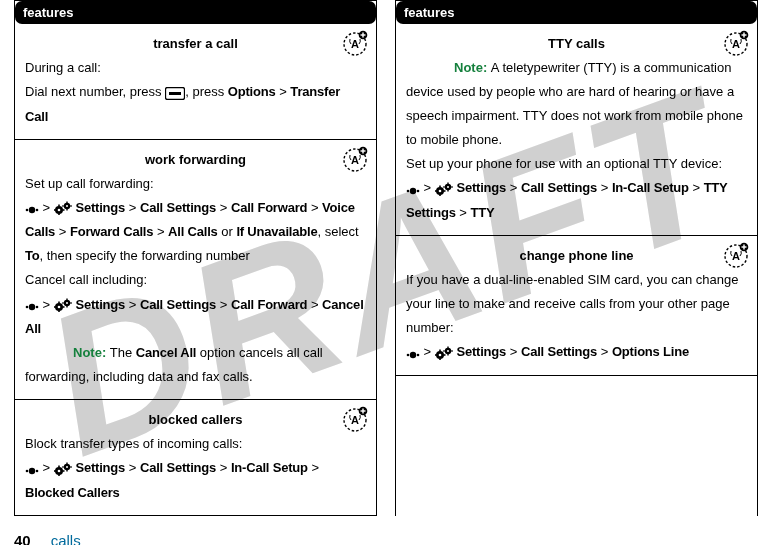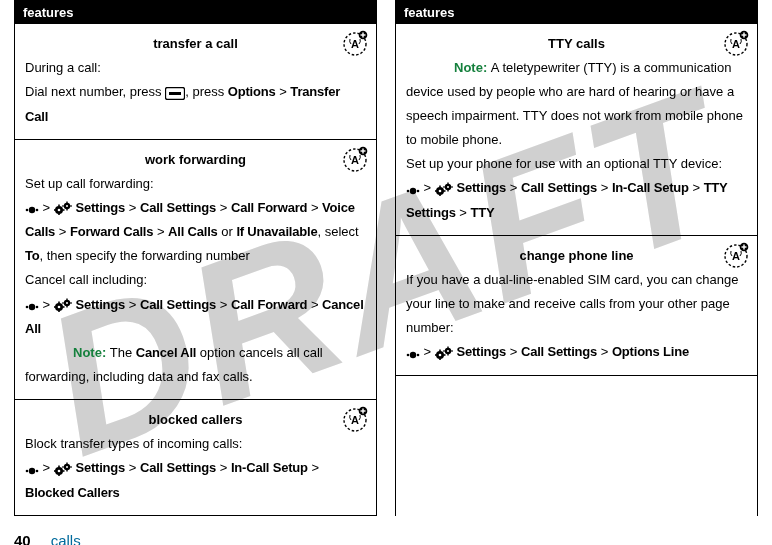--- a/index.html
+++ b/index.html
@@ -38,20 +38,21 @@
     flex: 1;
     border: 1px solid #000;
     border-bottom: none;
   }
   .header {
     background: #000;
     color: #fff;
     font-weight: bold;
     padding: 4px 8px;
     font-size: 13px;
+    border-radius: 7px;
   }
   .cell {
     border-bottom: 1px solid #000;
     padding: 8px 10px 10px 10px;
     line-height: 1.85;
     position: relative;
   }
   .title { font-weight: bold; text-align: center; }
   .note-label { color: #15803d; font-weight: bold; margin-left: 48px; }
   .condensed { font-family: Arial Narrow, Arial, sans-serif; font-weight: 700; letter-spacing: -0.2px; }

